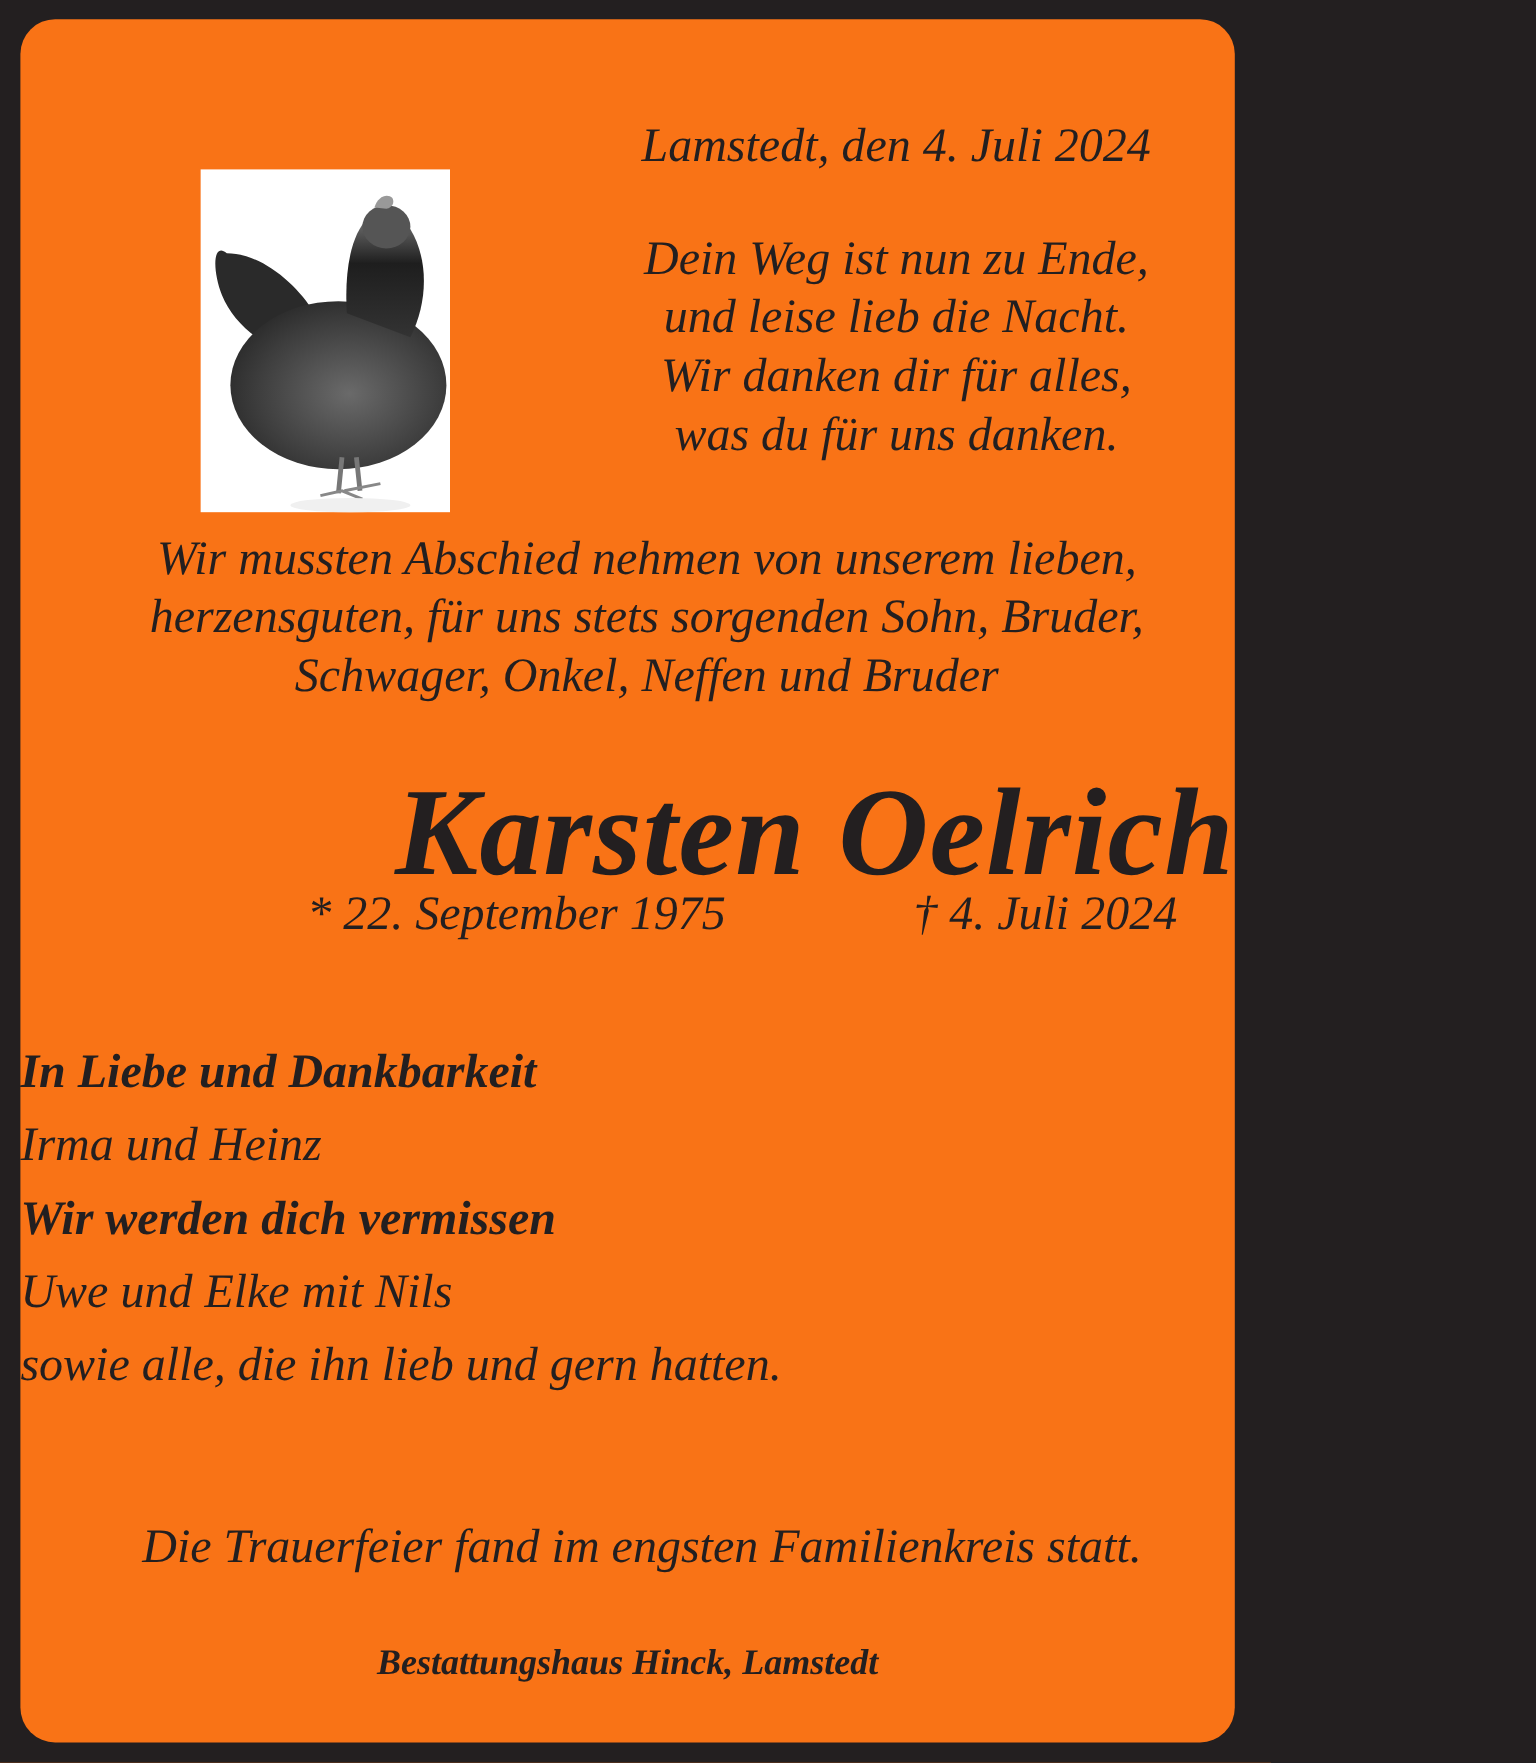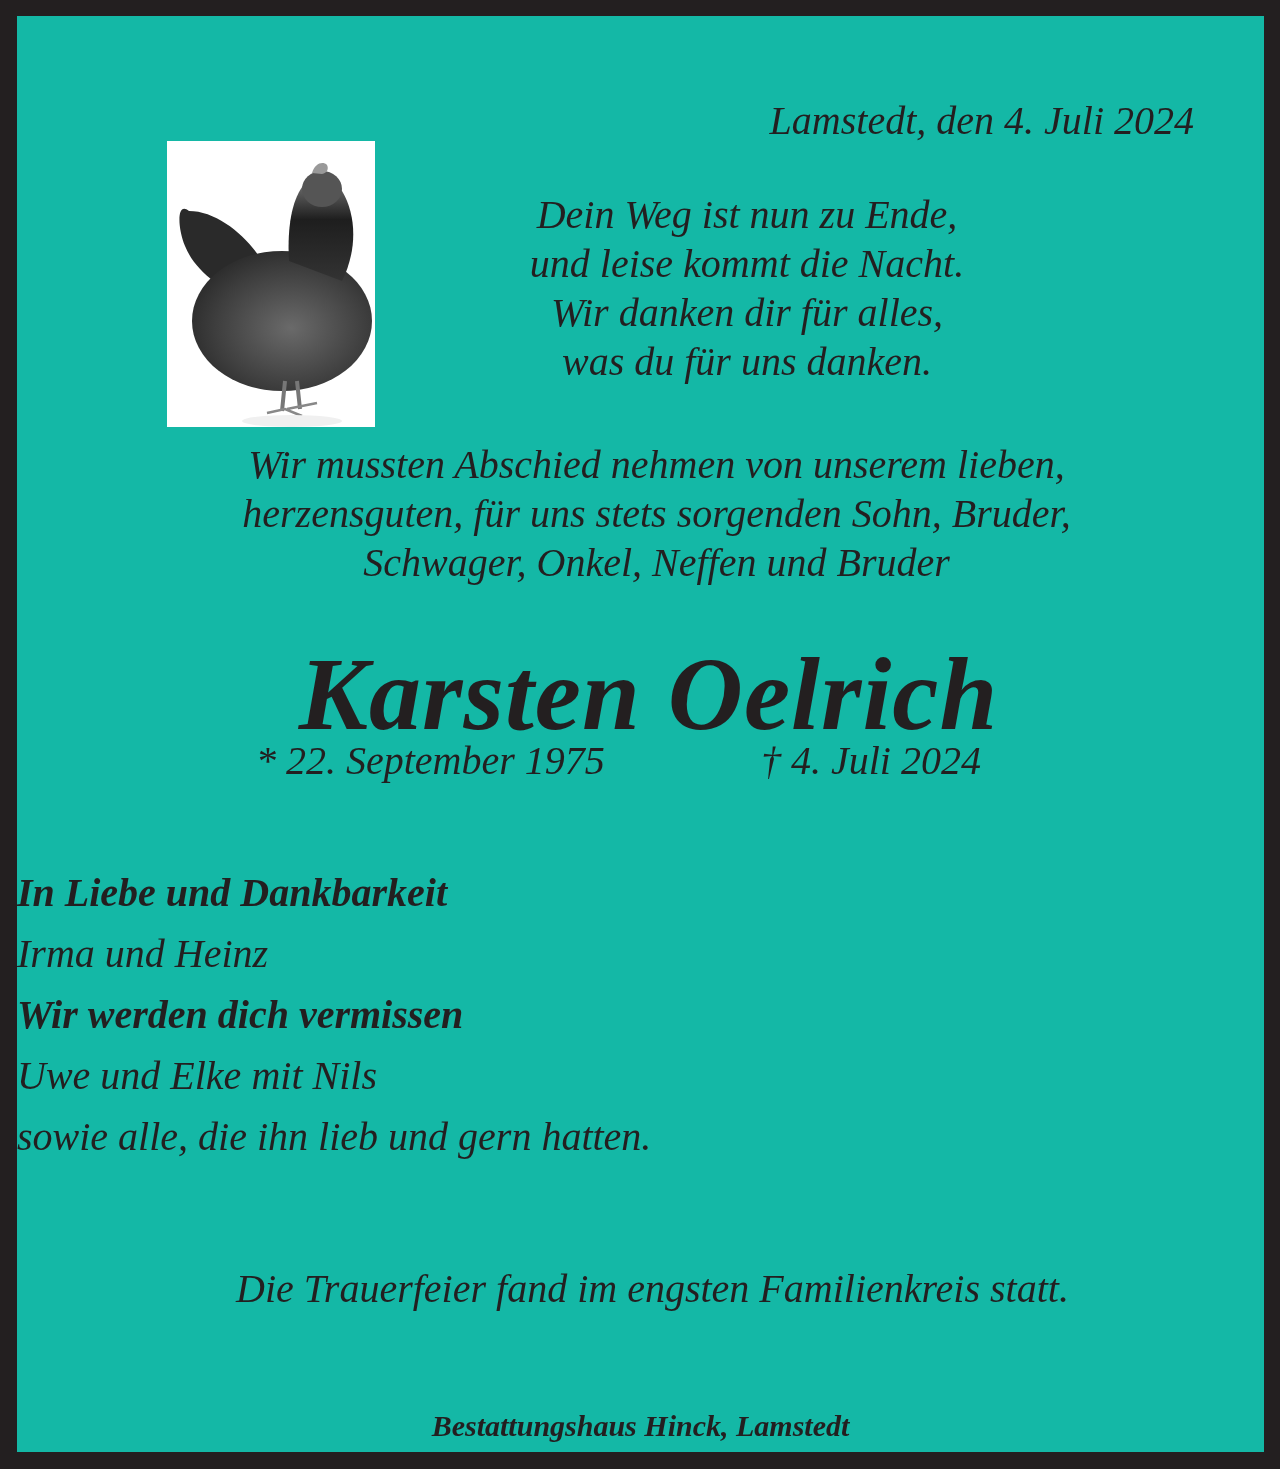--- a/index.html
+++ b/index.html
@@ -7,22 +7,23 @@
     width: 1280px; height: 1469px;
     background: #231f20;
     position: relative;
     overflow: hidden;
     font-family: "DejaVu Serif", "Liberation Serif", serif;
     color: #231f20;
   }
   .card {
     position: absolute;
     left: 17px; top: 16px;
-    width: 1247px; height: 1436px;
-    background: #14b8a6;
+    width: 1012px; height: 1436px;
+    background: #f97316;
+    border-radius: 29px;
   }
   .abs { position: absolute; white-space: nowrap; }
   .date-place {
     right: 70px; top: 82px;
     font-family: "Liberation Serif", serif;
     font-style: italic; font-size: 40px; line-height: 46px;
   }
   .photo {
     position: absolute; left: 150px; top: 125px;
     width: 208px; height: 286px;
@@ -34,21 +35,21 @@
     font-size: 40px; line-height: 49px;
   }
   .intro {
     position: absolute; left: 0; right: 0; top: 424px;
     text-align: center;
     font-family: "Liberation Serif", serif; font-style: italic;
     font-size: 40px; line-height: 49px; padding-left: 32px;
   }
   .name {
     position: absolute; left: 0; right: 0; top: 618px;
-    text-align: center;
+    text-align: right;
     font-family: "Liberation Serif", serif; font-style: italic; font-weight: bold;
     font-size: 104px; line-height: 120px;
     letter-spacing: 1px;
     padding-left: 16px;
   }
   .dates {
     position: absolute; top: 722px; left: 0; right: 0;
     font-family: "Liberation Serif", serif; font-style: italic;
     font-size: 40px; line-height: 46px;
   }
@@ -64,21 +65,21 @@
   .service {
     position: absolute; left: 0; right: 0; top: 1250px;
     text-align: center;
     font-family: "Liberation Serif", serif; font-style: italic;
     font-size: 40px; line-height: 46px; margin-left: 24px;
   }
   .undertaker {
     position: absolute; left: 0; right: 0; top: 1352px;
     text-align: center;
     font-family: "Liberation Serif", serif; font-style: italic; font-weight: bold;
-    font-size: 30px; line-height: 36px; margin-top: 40px;
+    font-size: 30px; line-height: 36px;
   }
   .line { display: block; }
 </style>
 </head>
 <body>
 
 <div class="card">
 
   <div class="abs date-place">Lamstedt, den 4. Juli 2024</div>
 
@@ -109,21 +110,21 @@
       <path d="M145 32 C148 22, 156 20, 160 24 C162 28, 160 32, 155 33 Z" fill="#999"></path>
 
       <path d="M118 240 L115 270 M130 240 L133 268" stroke="#777" stroke-width="4"></path>
       <path d="M100 272 L118 268 L135 275 M120 268 L150 262" stroke="#888" stroke-width="2.5" fill="none"></path>
       <ellipse cx="125" cy="280" rx="50" ry="6" fill="#f0f0f0"></ellipse>
     </svg>
   </div>
 
   <div class="poem">
     <span class="line">Dein Weg ist nun zu Ende,</span>
-    <span class="line">und leise kommt die Nacht.</span>
+    <span class="line">und leise lieb die Nacht.</span>
     <span class="line">Wir danken dir für alles,</span>
     <span class="line">was du für uns danken.</span>
   </div>
 
   <div class="intro">
     <span class="line">Wir mussten Abschied nehmen von unserem lieben,</span>
     <span class="line">herzensguten, für uns stets sorgenden Sohn, Bruder,</span>
     <span class="line">Schwager, Onkel, Neffen und Bruder</span>
   </div>
 

